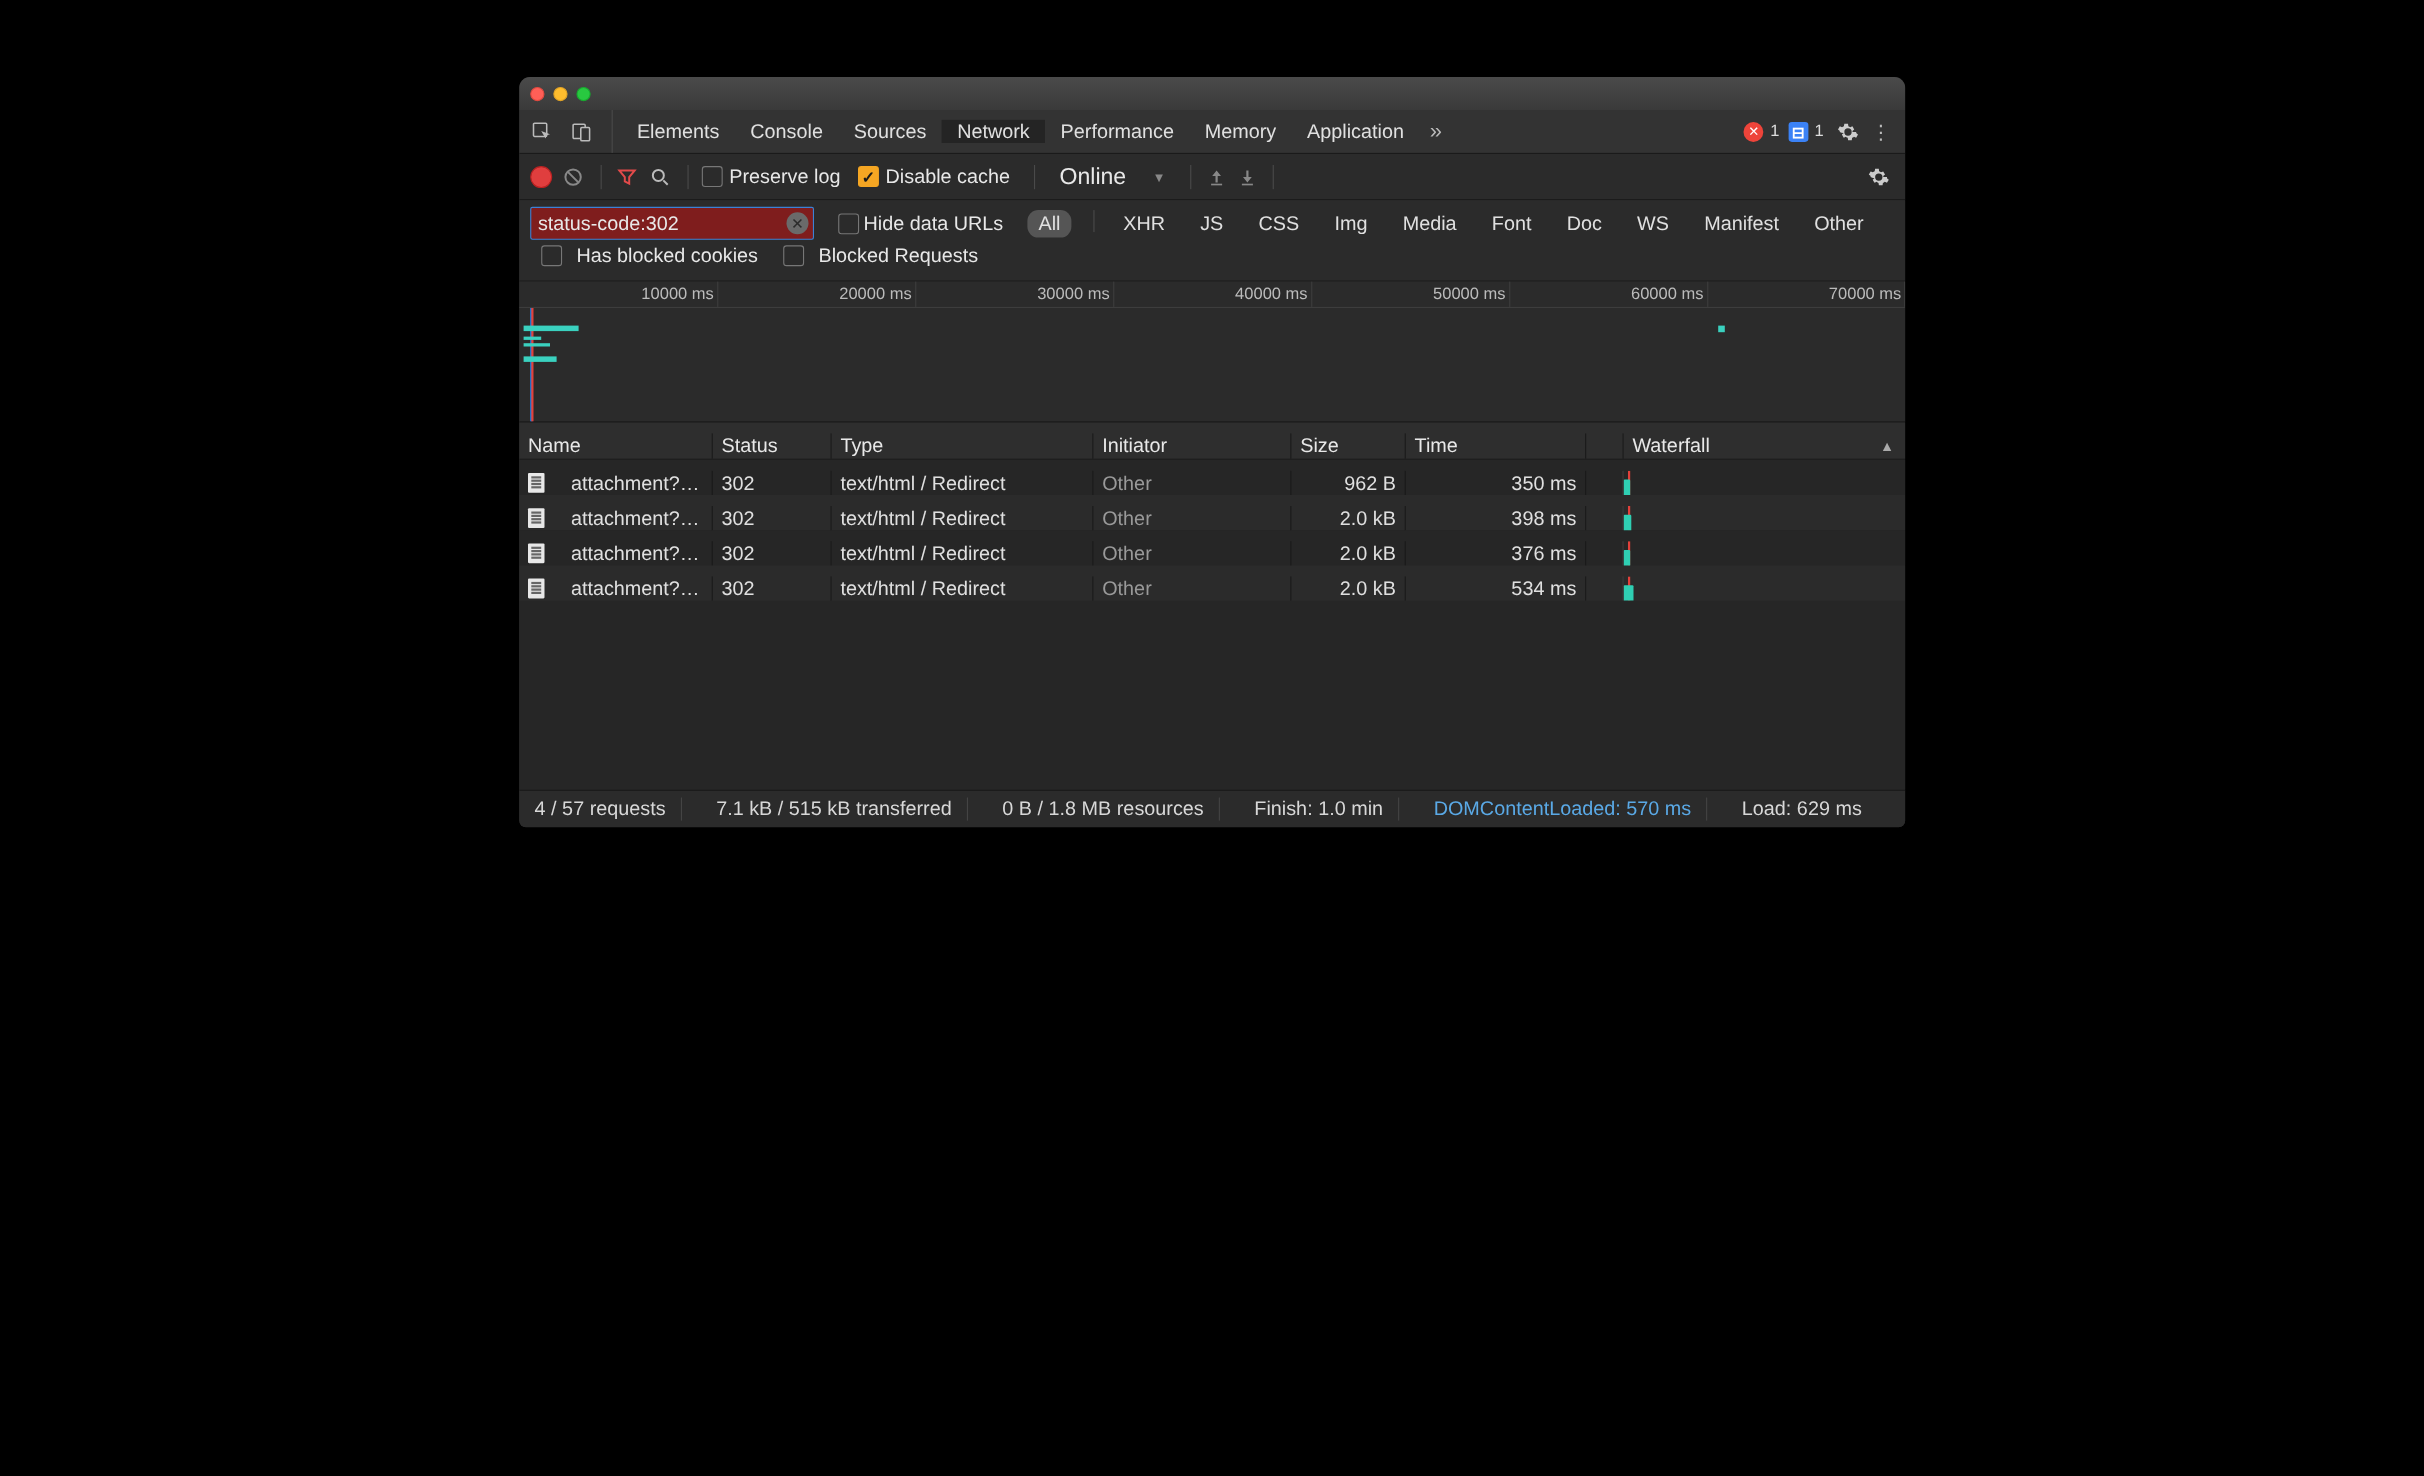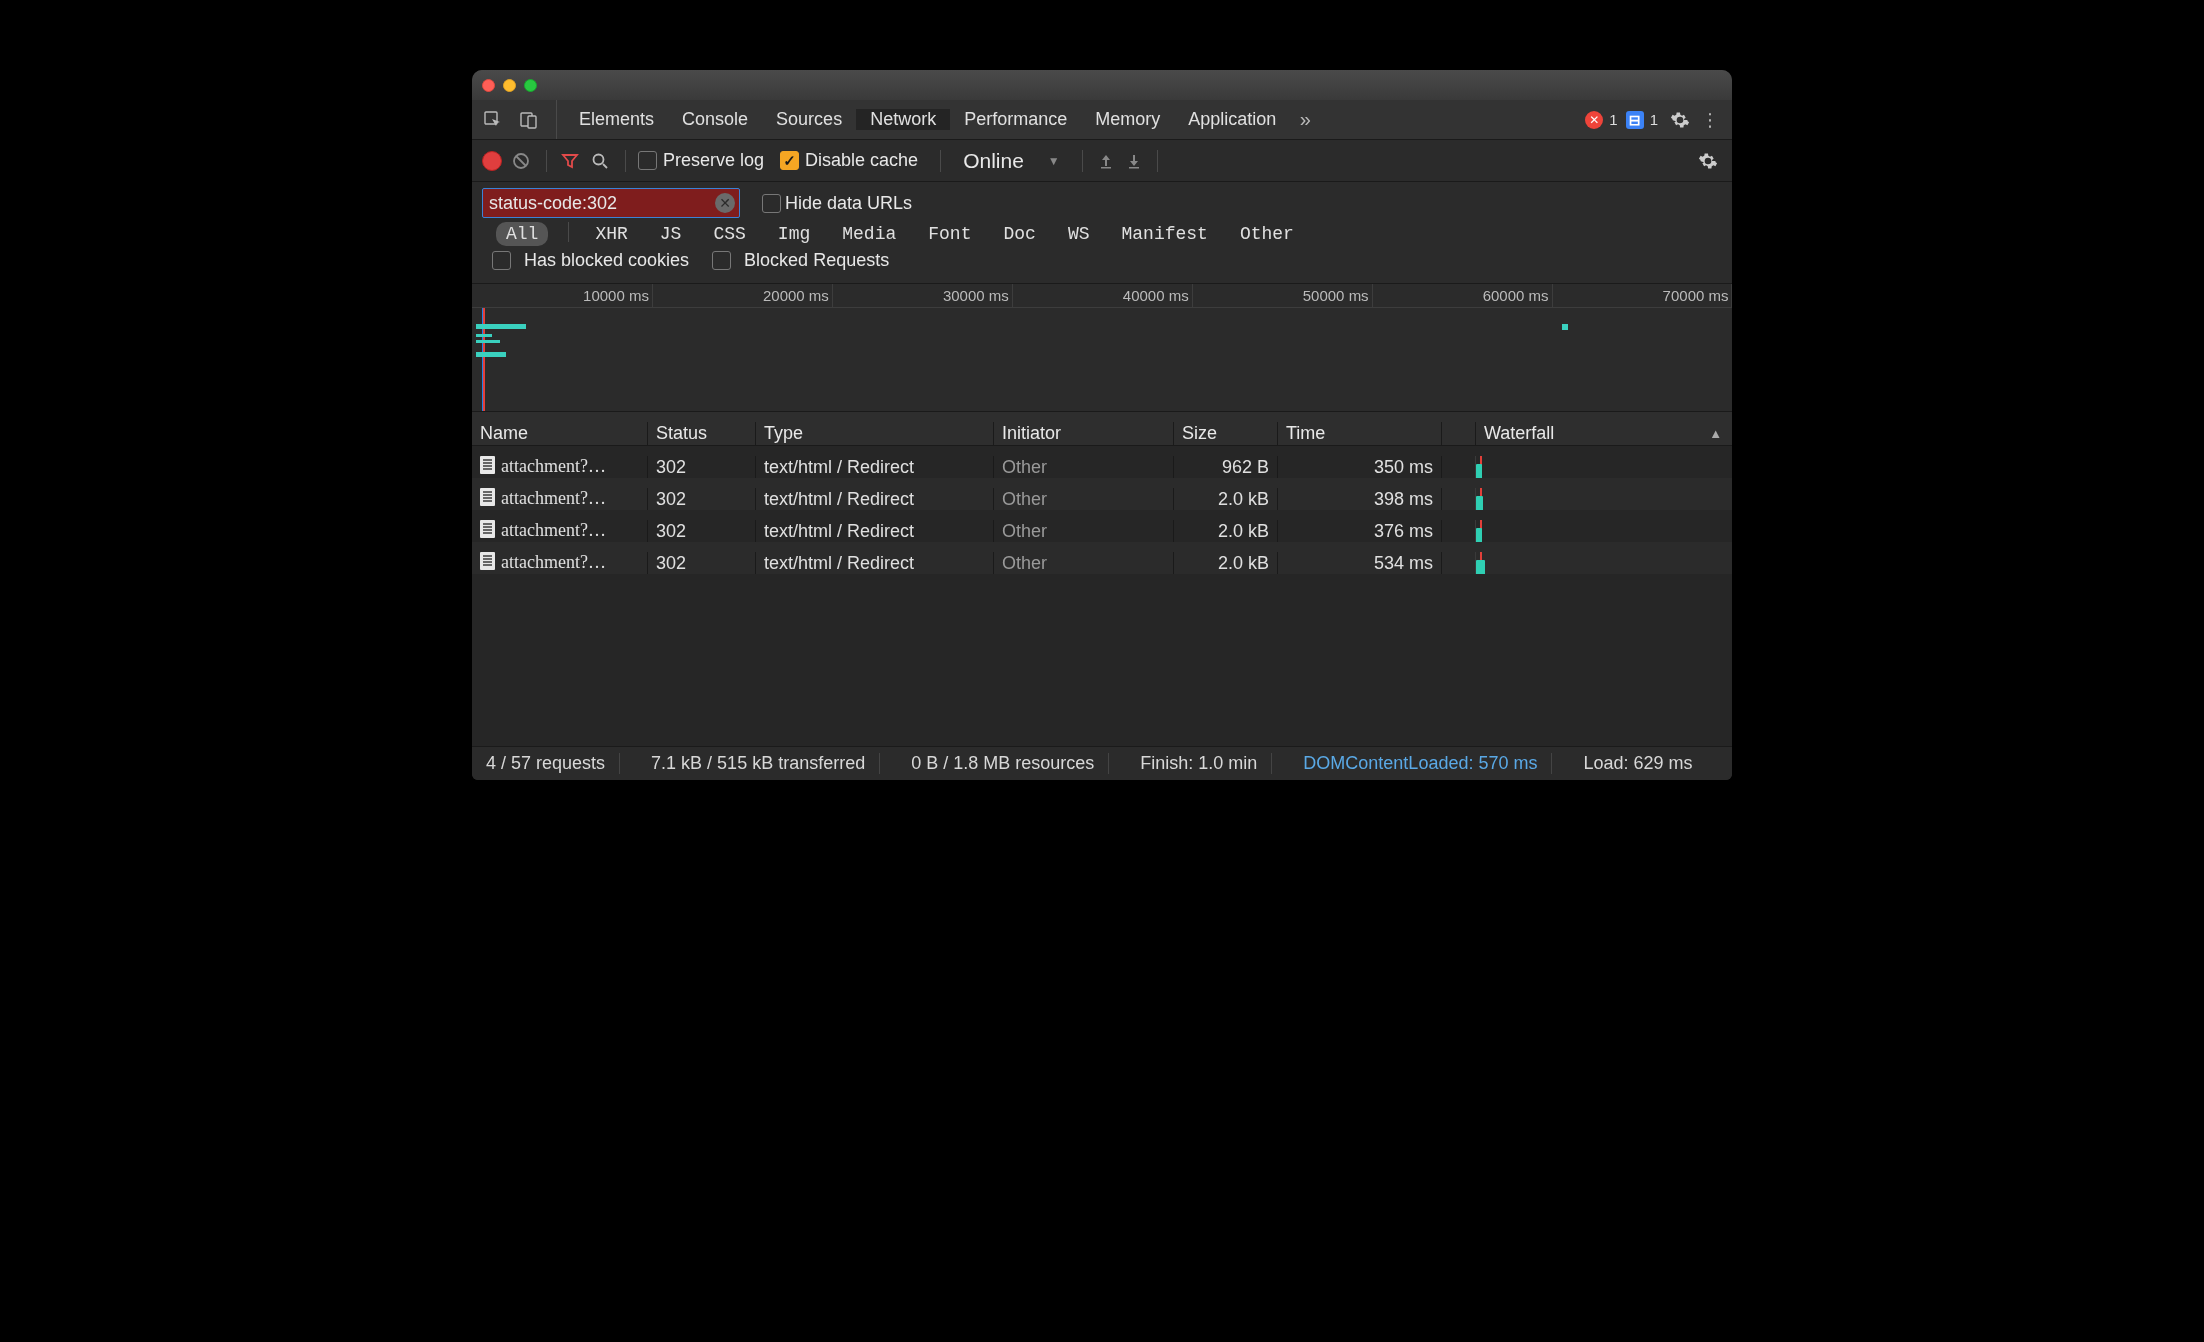--- a/index.html
+++ b/index.html
@@ -111,21 +111,21 @@
     border-radius:2px;
   }
   .filter-input {
     background:transparent; border:none; outline:none; color:#e8e8e8; font-size:18px; width:100%;
   }
   .clear-filter {
     position:absolute; right:4px; top:50%; transform:translateY(-50%);
     width:20px; height:20px; border-radius:50%; background:#6a6a6a;
     display:flex;align-items:center;justify-content:center; color:#2b2b2b; font-size:14px; cursor:pointer;
   }
-  .filter-chips { display:flex; align-items:flex-start; gap:20px; margin-left:14px; flex-wrap:wrap;font-family:Liberation Mono, monospace;}
+  .filter-chips { display:flex; align-items:flex-start; gap:20px; margin-left:14px; flex-wrap:wrap;}
   .chip-sep { width:1px; height:20px; background:#4a4a4a; }
   .chip { color:#e0e0e0; font-size:18px; padding:2px 6px; cursor:pointer; border-radius:4px;}
   .chip.all { background:#555; border-radius:10px; padding:2px 10px;}
   .filter-row2 { display:flex; align-items:center; gap:13px; padding:0 0 6px 10px; width:100%;}
 
   
   .overview {
     height: 128px;
     background:#2b2b2b;
     border-bottom:1px solid #1a1a1a;
@@ -155,21 +155,21 @@
   }
   .gh-cell, .gr-cell { border-right:1px solid #1a1a1a; display:flex; align-items:center; padding:0 8px; font-size:18px; color:#e0e0e0; overflow:hidden; white-space:nowrap; text-overflow:ellipsis;margin-top:10px;}
   .gh-cell { font-weight:400; color:#e8e8e8; cursor:pointer; position:relative;}
   .gh-cell:last-child, .gr-cell:last-child { border-right:none;}
   .gh-waterfall { display:flex; justify-content:space-between; align-items:center;}
   .sort-caret { color:#aaa; font-size:13px;}
   .grid-body { min-height: 300px; background:#262626;}
   .grid-row { height:32px; }
   .grid-row:nth-child(even){ background:#2b2b2b;}
   .grid-row:nth-child(odd){ background:#262626;}
-  .gr-name {display:flex;align-items:flex-start; gap:6px;font-family:Liberation Serif, serif;}
+  .gr-name {display:flex;align-items:center; gap:24px;}
   .doc-icon { width:15px; height:18px; background:#e8e8e8; border-radius:1px; position:relative; flex-shrink:0;}
   .doc-icon::before { content:""; position:absolute; top:3px; left:3px; right:3px; height:2px; box-shadow: 0 0 0 #666, 0 3px 0 #666, 0 6px 0 #666, 0 9px 0 #666; background:#666;}
   .gr-initiator { color:#999;}
   .gr-size { justify-content:flex-end;}
   .gr-time { justify-content:flex-end;}
   .gr-wf { position:relative; padding:0;}
   .wf-slice { position:absolute; top:8px; height:16px; border-radius:1px;}
   .wf-wait { background:#2fcfb3;}
   .gr-wf-gutter { border-right:1px solid #3a3a3a;}
   .wf-marker-red { position:absolute; top:0; bottom:0; width:2px; background:#e2403a; left:4px;}

